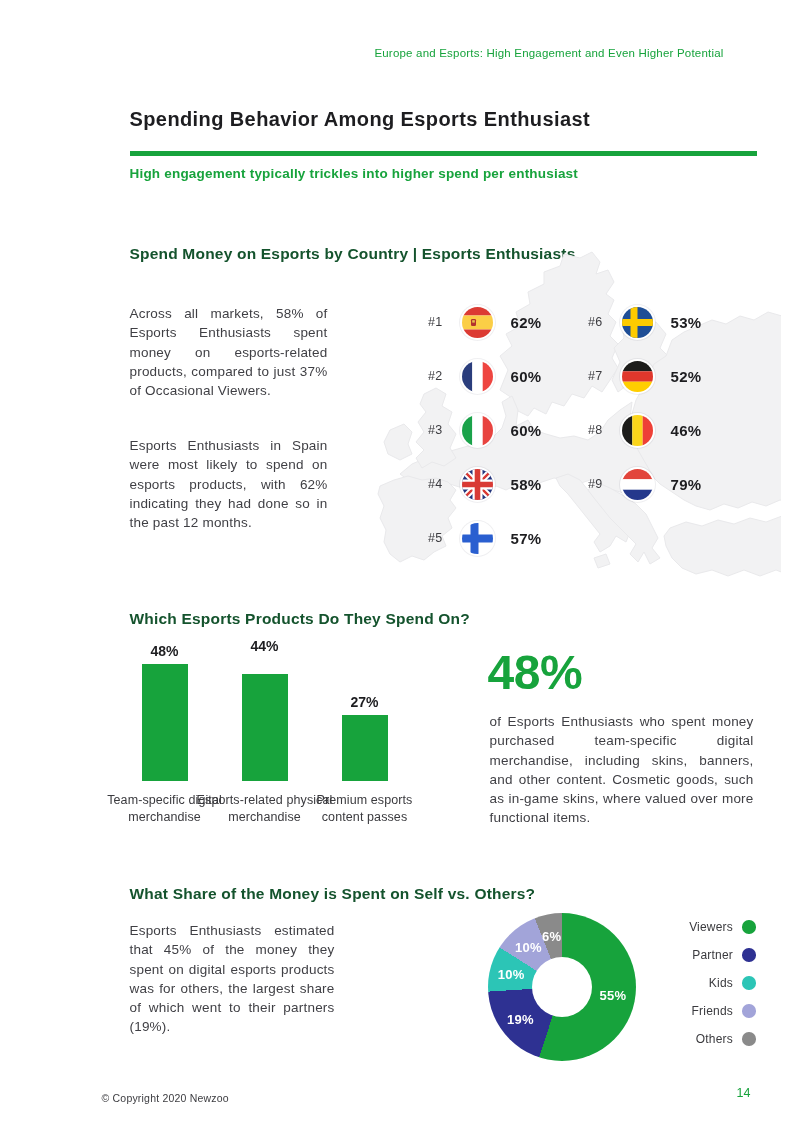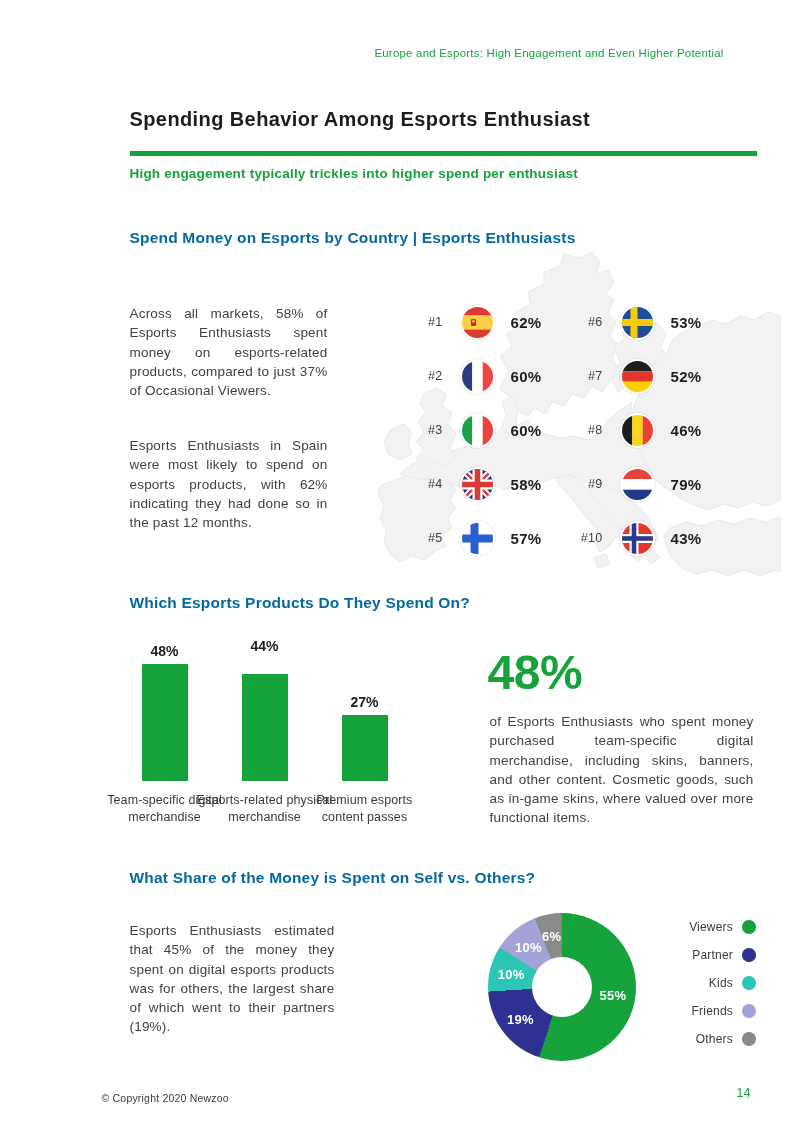--- a/index.html
+++ b/index.html
@@ -4,21 +4,21 @@
 <style>
   html,body{margin:0;padding:0;background:#ffffff;}
   .page{
     position:relative;width:761px;height:1127px;margin:0 auto;background:#ffffff;
     font-family:"Liberation Sans", sans-serif;color:#3f3f44;overflow:hidden;
   }
   .header-note{position:absolute;top:47px;right:57px;font-size:11.5px;font-weight:500;letter-spacing:.2px;color:#17a33c;}
   .title{position:absolute;left:110px;top:108px;margin:0;font-size:20px;font-weight:700;letter-spacing:.4px;color:#1d1d20;}
   .title-rule{position:absolute;left:110px;top:151px;width:627px;height:4.5px;background:#17a33c;}
   .subtitle{position:absolute;left:110px;top:166px;font-size:13.5px;font-weight:700;letter-spacing:.2px;color:#17a33c;}
-  .sec-title{position:absolute;left:110px;font-size:15.5px;font-weight:700;letter-spacing:.2px;color:#0369a1;}
+  .sec-title{position:absolute;left:110px;font-size:15.5px;font-weight:700;letter-spacing:.2px;color:#14532d;margin-top:16px;}
   .s1{top:229px;}
   .s2{top:594px;}
   .s3{top:869px;}
   .para{position:absolute;margin:0;font-size:13.5px;line-height:19.3px;letter-spacing:.2px;text-align:justify;color:#3f3f44;}
   .p1{left:110px;top:304px;width:198px;}
   .p2{left:110px;top:436px;width:198px;}
   .hl-para{left:470px;top:712px;width:264px;}
   .p3{left:110px;top:921px;width:205px;}
 
   
@@ -186,33 +186,20 @@
     <span class="rk-rank">#9</span>
     <span class="flag">
         <svg width="31" height="31" viewBox="0 0 31 31">
           <rect width="31" height="10.3" fill="#e2453c"></rect>
           <rect y="10.3" width="31" height="10.4" fill="#ffffff"></rect>
           <rect y="20.7" width="31" height="10.3" fill="#24388c"></rect>
         </svg>
       </span>
     <span class="rk-val">79%</span>
   </div>
-  <div class="rk" style="left:549px;top:520px;">
-    <span class="rk-rank">#10</span>
-    <span class="flag">
-        <svg width="31" height="31" viewBox="0 0 31 31">
-          <rect width="31" height="31" fill="#e0382f"></rect>
-          <rect x="7.5" width="9" height="31" fill="#ffffff"></rect>
-          <rect y="11" width="31" height="9" fill="#ffffff"></rect>
-          <rect x="9.7" width="4.6" height="31" fill="#2c3a8c"></rect>
-          <rect y="13.2" width="31" height="4.6" fill="#2c3a8c"></rect>
-        </svg>
-      </span>
-    <span class="rk-val">43%</span>
-  </div>
 
   <div class="sec-title s2">Which Esports Products Do They Spend On?</div>
 
   <div class="barchart">
     <div class="bar-value" style="left: -35px; bottom: 195.12px;">48%</div>
     <div class="bar" style="left: 12px; height: 117.12px; background: rgb(23, 163, 60);"></div>
     <div class="bar-cat" style="left:-35px;">Team-specific digital merchandise</div>
 
     <div class="bar-value" style="left: 65px; bottom: 200px;">44%</div>
     <div class="bar" style="left: 112px; height: 107.36px; background: rgb(23, 163, 60);"></div>

